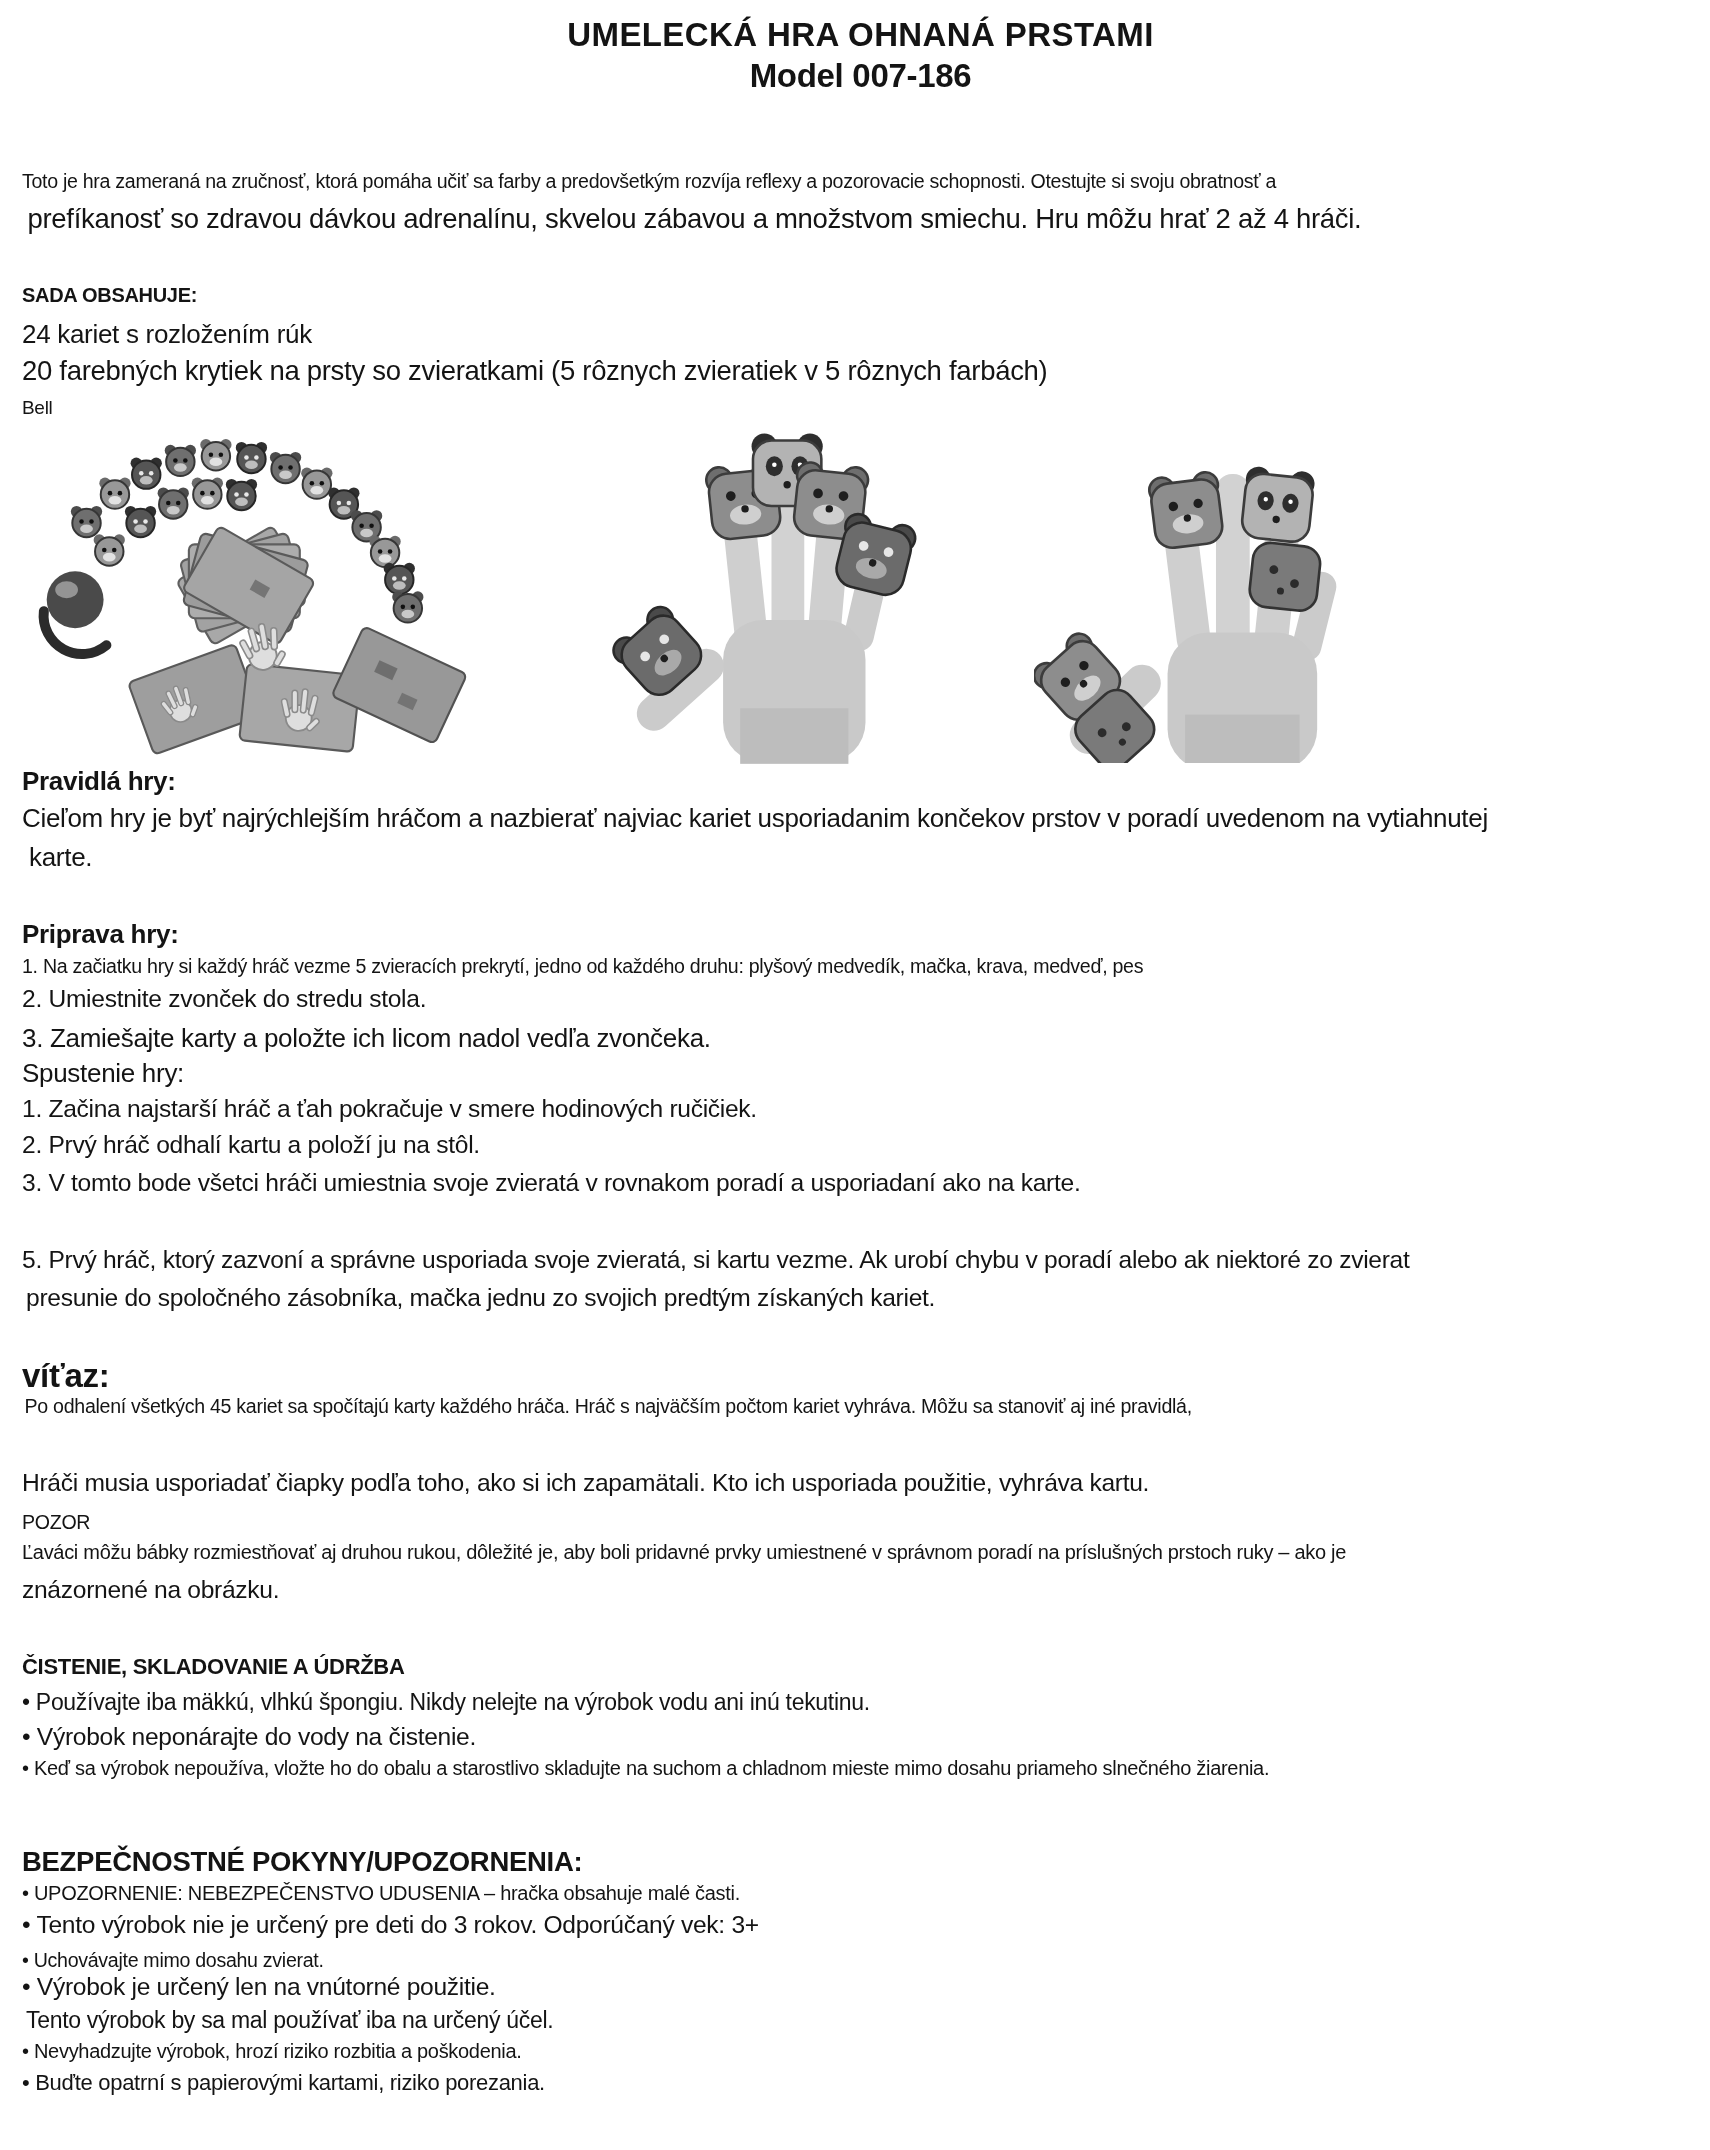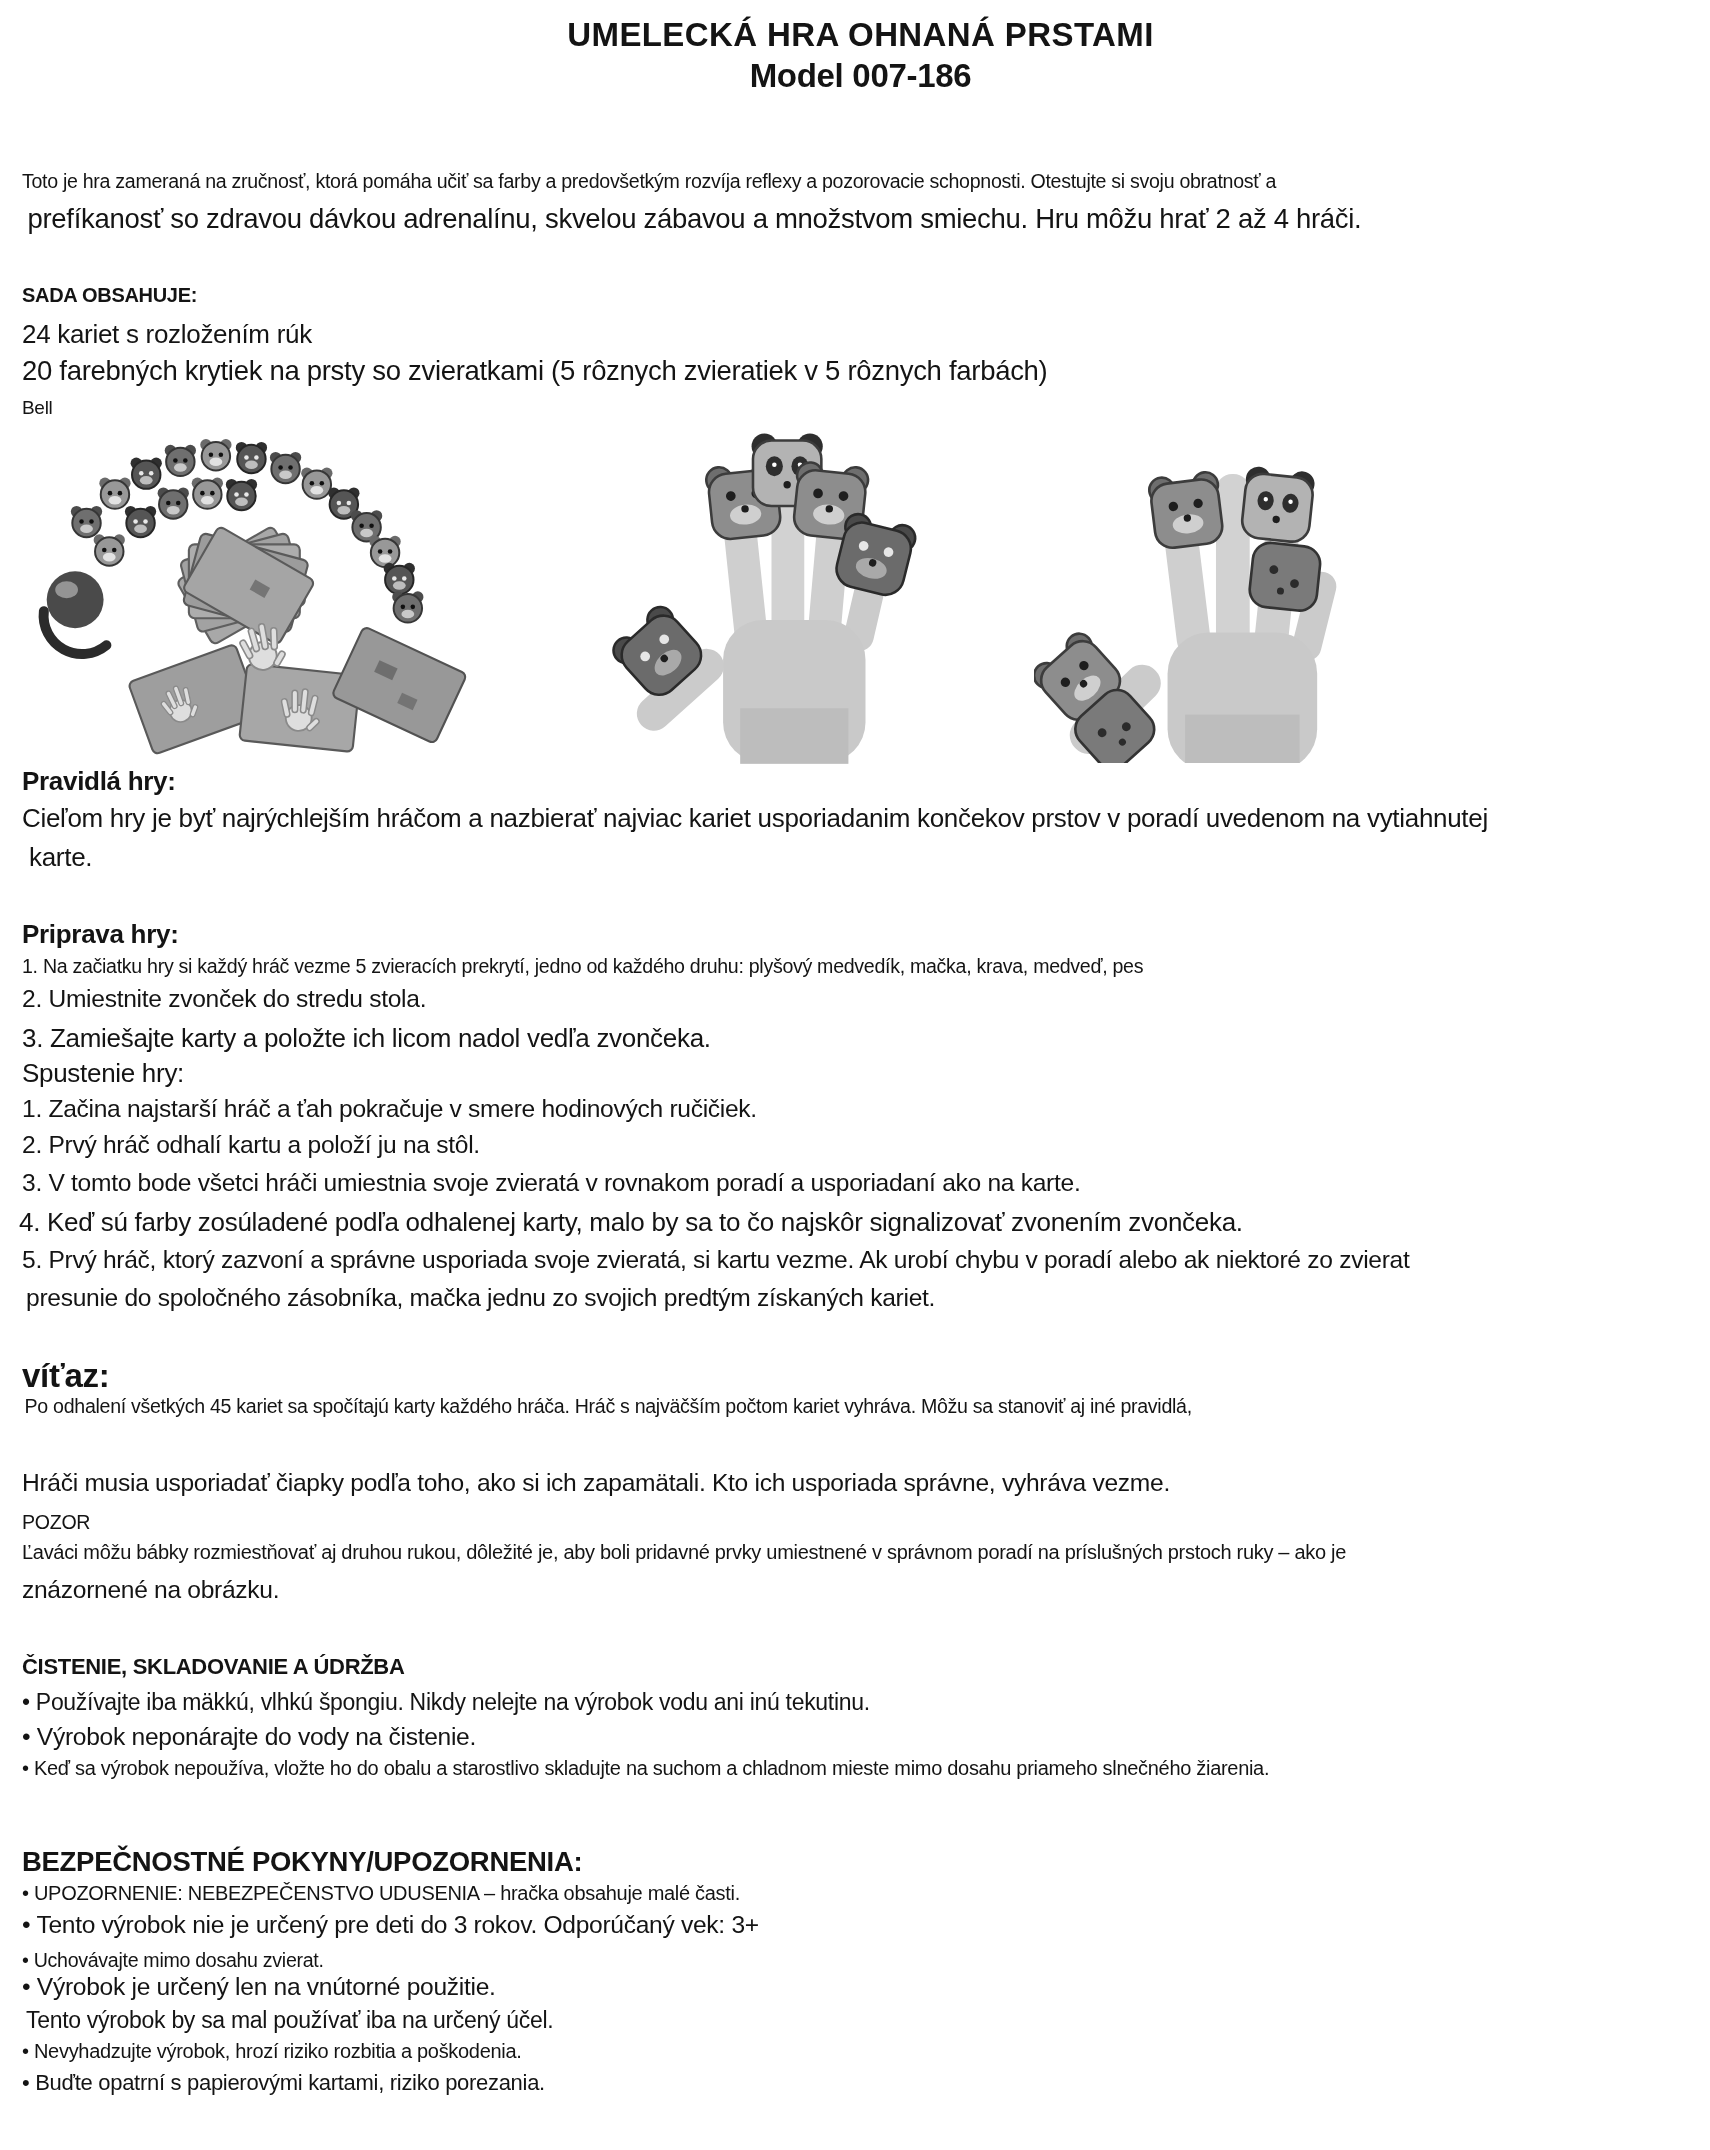--- a/index.html
+++ b/index.html
@@ -259,27 +259,26 @@
 
   <div class="ln s36 w6" style="top:919px">Priprava hry:</div>
   <div class="ln s27" style="top:955px">1. Na začiatku hry si každý hráč vezme 5 zvieracích prekrytí, jedno od každého druhu: plyšový medvedík, mačka, krava, medveď, pes</div>
   <div class="ln s34" style="top:985px">2. Umiestnite zvonček do stredu stola.</div>
   <div class="ln s36" style="top:1023px">3. Zamiešajte karty a položte ich licom nadol vedľa zvončeka.</div>
 
   <div class="ln s36 w5" style="top:1058px">Spustenie hry:</div>
   <div class="ln s34" style="top:1095px">1. Začina najstarší hráč a ťah pokračuje v smere hodinových ručičiek.</div>
   <div class="ln s34" style="top:1131px">2. Prvý hráč odhalí kartu a položí ju na stôl.</div>
   <div class="ln s34" style="top:1169px">3. V tomto bode všetci hráči umiestnia svoje zvieratá v rovnakom poradí a usporiadaní ako na karte.</div>
-  <div class="ln s36" style="top:1207px;left:19px">4. Keď sú farby zosúladené podľa odhalenej karty, malo by sa to čo najskôr signalizovať zvonením zvončeka.</div>
   <div class="ln s34" style="top:1246px">5. Prvý hráč, ktorý zazvoní a správne usporiada svoje zvieratá, si kartu vezme. Ak urobí chybu v poradí alebo ak niektoré zo zvierat</div>
   <div class="ln s34" style="top:1284px;left:26px">presunie do spoločného zásobníka, mačka jednu zo svojich predtým získaných kariet.</div>
 
   <div class="ln winner-h" style="top:1344px">víťaz:</div>
   <div class="ln s27" style="top:1395px;left:24.6px">Po odhalení všetkých 45 kariet sa spočítajú karty každého hráča. Hráč s najväčším počtom kariet vyhráva. Môžu sa stanoviť aj iné pravidlá,</div>
-  <div class="ln s34" style="top:1469px">Hráči musia usporiadať čiapky podľa toho, ako si ich zapamätali. Kto ich usporiada správne, vyhráva vezme.</div>
+  <div class="ln s34" style="top:1469px">Hráči musia usporiadať čiapky podľa toho, ako si ich zapamätali. Kto ich usporiada použitie, vyhráva kartu.</div>
 
   <div class="ln s27" style="top:1511px">POZOR</div>
   <div class="ln s28" style="top:1541px">Ľaváci môžu bábky rozmiestňovať aj druhou rukou, dôležité je, aby boli pridavné prvky umiestnené v správnom poradí na príslušných prstoch ruky – ako je</div>
   <div class="ln s34" style="top:1576px">znázornené na obrázku.</div>
 
   <div class="ln s30 w7" style="top:1654px">ČISTENIE, SKLADOVANIE A ÚDRŽBA</div>
   <div class="ln s32" style="top:1689px">• Používajte iba mäkkú, vlhkú špongiu. Nikdy nelejte na výrobok vodu ani inú tekutinu.</div>
   <div class="ln s34" style="top:1723px">• Výrobok neponárajte do vody na čistenie.</div>
   <div class="ln s28" style="top:1757px">• Keď sa výrobok nepoužíva, vložte ho do obalu a starostlivo skladujte na suchom a chladnom mieste mimo dosahu priameho slnečného žiarenia.</div>
 

